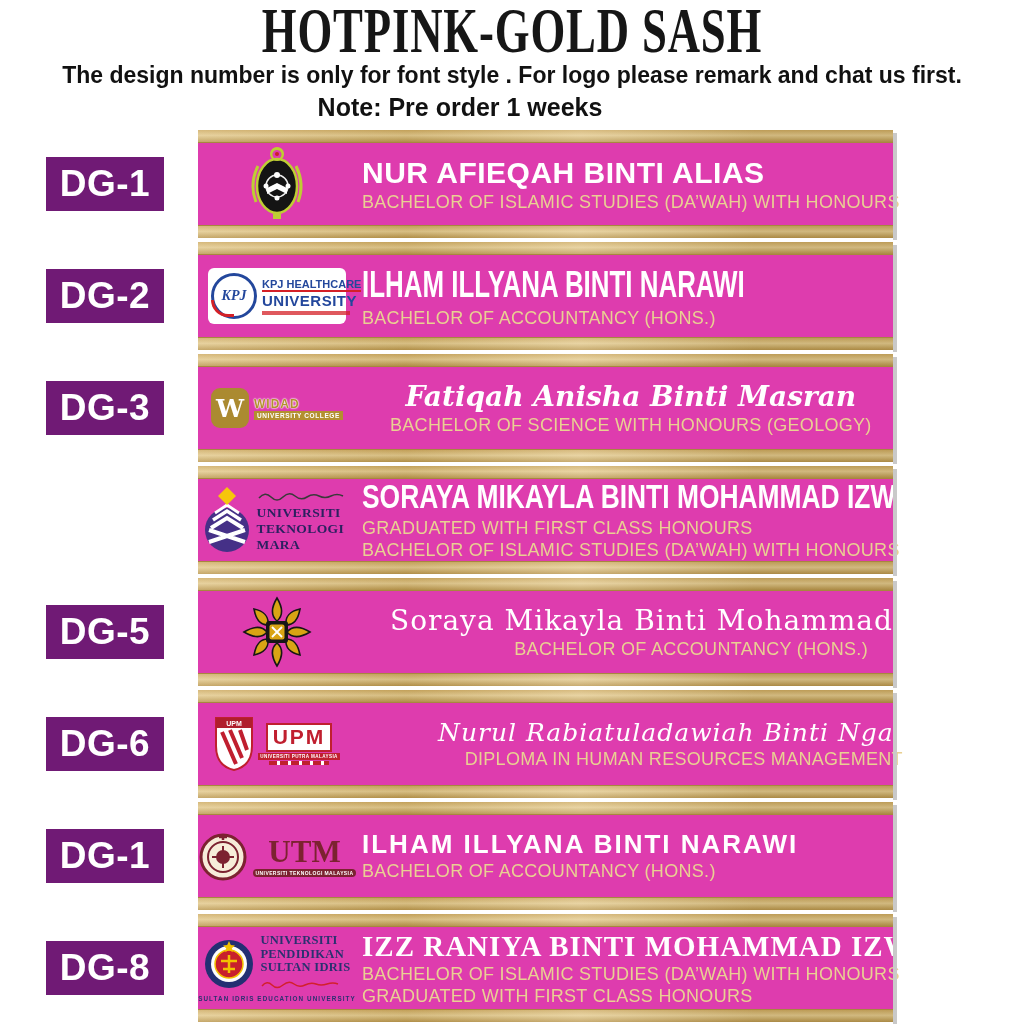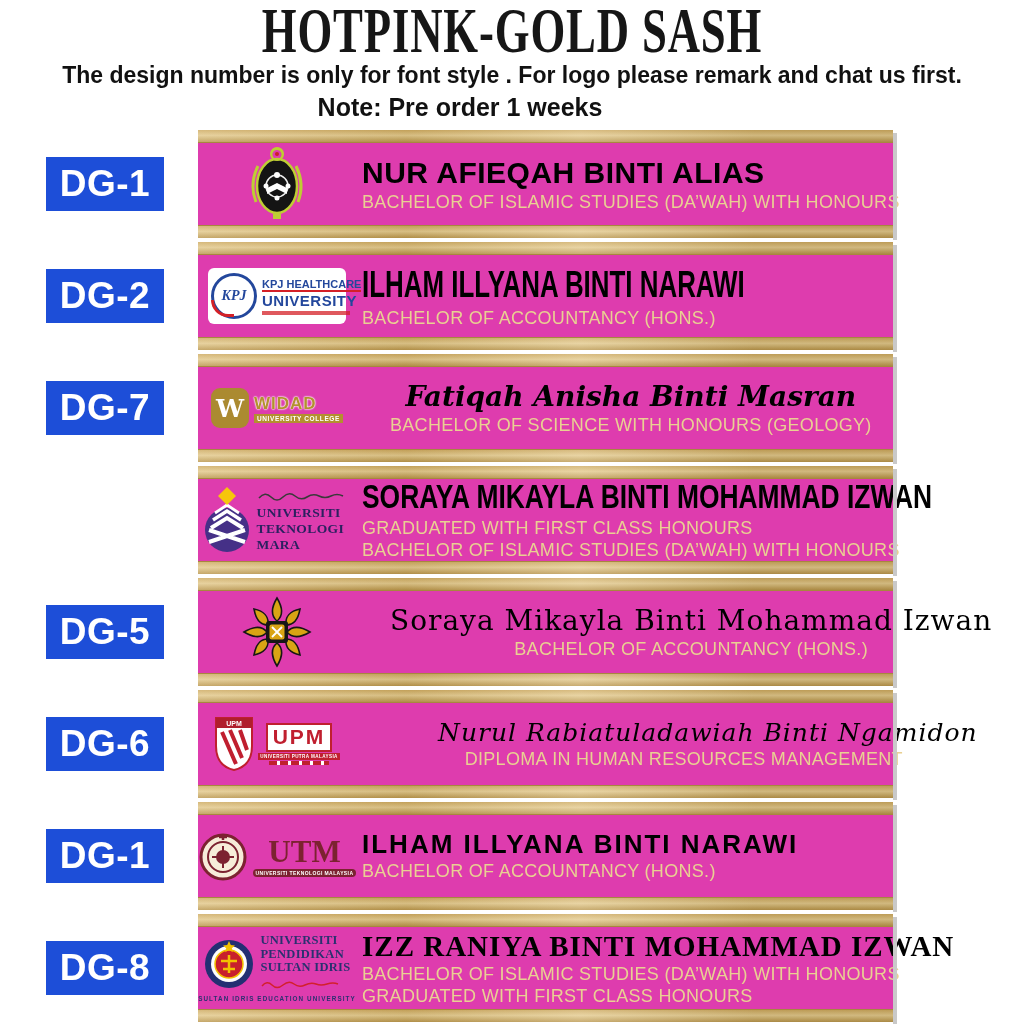--- a/index.html
+++ b/index.html
@@ -10,36 +10,36 @@
   .main-title{position:absolute;top:2px;left:0;width:1024px;text-align:center;
     font-family:"Liberation Serif",serif;font-weight:bold;font-size:52px;color:#161616;
     transform:scale(0.86,1.22);transform-origin:512px 32px;letter-spacing:1px;white-space:nowrap;}
   .subtitle{position:absolute;top:62px;left:0;width:1024px;text-align:center;
     font-weight:bold;font-size:23px;color:#111;}
   .note-line{position:absolute;top:93px;left:0;width:920px;text-align:center;
     font-weight:bold;font-size:25px;color:#111;}
 
   
   .row{position:absolute;left:0;width:1024px;height:108px;}
-  .dg-label{position:absolute;left:46px;top:27px;width:118px;height:54px;background:#1d4ed8;
+  .dg-label{position:absolute;left:46px;top:27px;width:118px;height:54px;background:#701a75;
     color:#fff;display:flex;align-items:center;justify-content:center;
     font-weight:bold;font-size:37px;letter-spacing:0.5px;}
   .sash{position:absolute;left:198px;top:0;width:695px;height:108px;display:flex;flex-direction:column;}
   .sash::after{content:"";position:absolute;right:-4px;top:3px;height:107px;width:4px;background:#c9c9c9;}
   .gold{height:13px;background:
      linear-gradient(100deg,rgba(255,255,255,0.18),rgba(0,0,0,0.05) 30%,rgba(255,255,255,0.22) 55%,rgba(0,0,0,0.08) 80%),
      linear-gradient(180deg,#cda95e,#e2c88a 45%,#b9954a);}
   .pink{flex:1;background:#de3cae;border-top:1px solid #a8873f;border-bottom:1px solid #a8873f;
     display:flex;align-items:center;}
   .logo-box{width:158px;min-width:158px;height:82px;display:flex;align-items:center;justify-content:center;}
   .textcol{display:flex;flex-direction:column;justify-content:center;padding-left:6px;line-height:1.12;}
   .pad34{padding-left:34px;text-align:center;}
 
   
-  .name{color:#000000;white-space:nowrap;}
+  .name{color:#ffffff;white-space:nowrap;}
   .n1{font-weight:bold;font-size:30px;letter-spacing:0.5px;}
   .squeeze{display:inline-block;transform-origin:left center;}
   .n2{font-weight:bold;font-size:37px;} .n2 .squeeze{transform:scaleX(0.70);}
   .n3{font-family:"DejaVu Serif",serif;font-style:italic;font-weight:bold;font-size:28px;}
   .n4{font-weight:bold;font-size:33px;} .n4 .squeeze{transform:scaleX(0.80);}
   .n5{font-family:"DejaVu Serif",serif;font-size:28px;letter-spacing:1px;}
   .n6{font-family:"DejaVu Serif",serif;font-style:italic;font-size:25px;letter-spacing:1px;margin-left:48px;}
   .n7{font-weight:bold;font-size:26px;letter-spacing:2px;}
   .n8{font-family:"Liberation Serif",serif;font-weight:bold;font-size:29px;letter-spacing:1px;}
   .deg{color:#e9d092;font-size:18px;letter-spacing:0.3px;white-space:nowrap;margin-top:2px;}
@@ -51,21 +51,21 @@
   .kpj-circ::after{content:"";position:absolute;left:-3px;bottom:-1px;width:20px;height:14px;
     border-bottom:3px solid #d42027;border-left:3px solid #d42027;border-radius:0 0 0 18px;}
   .kpj-abbr{color:#23479c;font-weight:bold;font-style:italic;font-size:14px;font-family:"Liberation Serif",serif;}
   .kpj-l1{color:#23479c;font-weight:bold;font-size:11px;white-space:nowrap;}
   .kpj-l2{color:#23479c;font-weight:bold;font-size:15px;letter-spacing:0.5px;border-top:2px solid #d42027;}
   .kpj-tag{height:4px;background:#d42027;opacity:0.75;margin-top:2px;width:88px;}
 
   .widad-wrap{display:flex;align-items:center;gap:5px;}
   .widad-sq{width:38px;height:40px;background:#ab8a30;border-radius:9px;display:flex;align-items:center;justify-content:center;
     color:#fff;font-family:"DejaVu Serif",serif;font-weight:bold;font-size:25px;}
-  .widad-name{color:#b3902f;font-weight:bold;font-size:17px;letter-spacing:1px;
+  .widad-name{color:#b3902f;font-weight:bold;font-size:12px;letter-spacing:1px;
     text-shadow:0 0 2px #fff,0 0 2px #fff,0 0 1px #fff;}
   .widad-sub{background:#b3902f;color:#fff;font-size:6.5px;font-weight:bold;letter-spacing:0.6px;
     padding:1px 3px;text-align:center;white-space:nowrap;}
 
   .uitm-wrap{display:flex;align-items:center;gap:6px;}
   .uitm-text div{color:#2c2160;font-family:"Liberation Serif",serif;font-weight:bold;font-size:13.5px;
     font-variant:small-caps;letter-spacing:0.4px;line-height:1.18;}
 
   .upm-wrap{display:flex;align-items:center;gap:4px;}
   .upm-right{display:flex;flex-direction:column;align-items:center;}
@@ -144,21 +144,21 @@
       <div class="textcol">
         <div class="name n2"><span class="squeeze">ILHAM ILLYANA BINTI NARAWI</span></div>
         <div class="deg">BACHELOR OF ACCOUNTANCY (HONS.)</div>
       </div>
     </div>
     <div class="gold"></div>
   </div>
 </div>
 
 <div class="row" style="top:354px">
-  <div class="dg-label">DG-7</div>
+  <div class="dg-label">DG-3</div>
   <div class="sash">
     <div class="gold"></div>
     <div class="pink">
       <div class="logo-box">
         <div class="widad-wrap">
           <div class="widad-sq">W</div>
           <div>
             <div class="widad-name">WIDAD</div>
             <div class="widad-sub">UNIVERSITY COLLEGE</div>
           </div>

